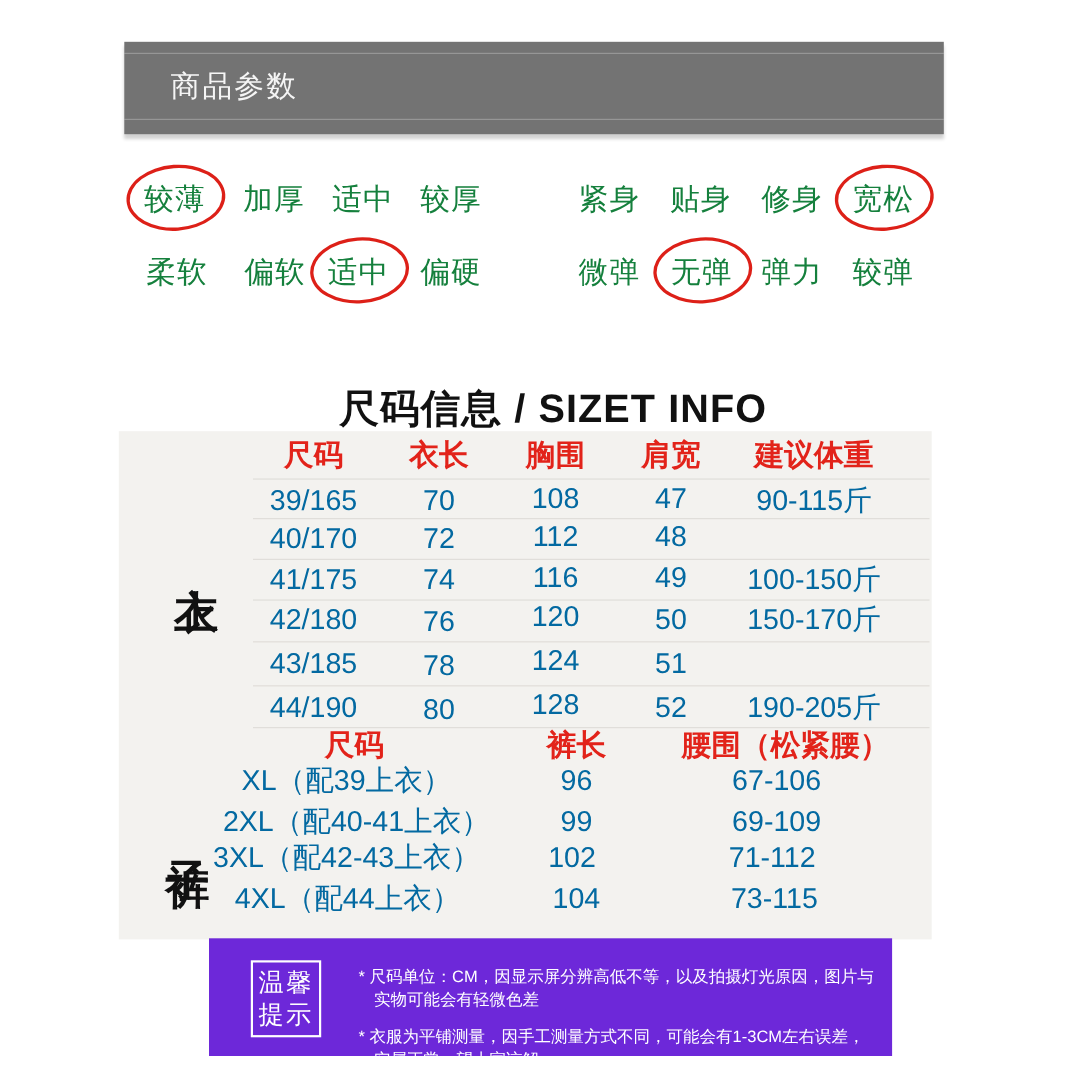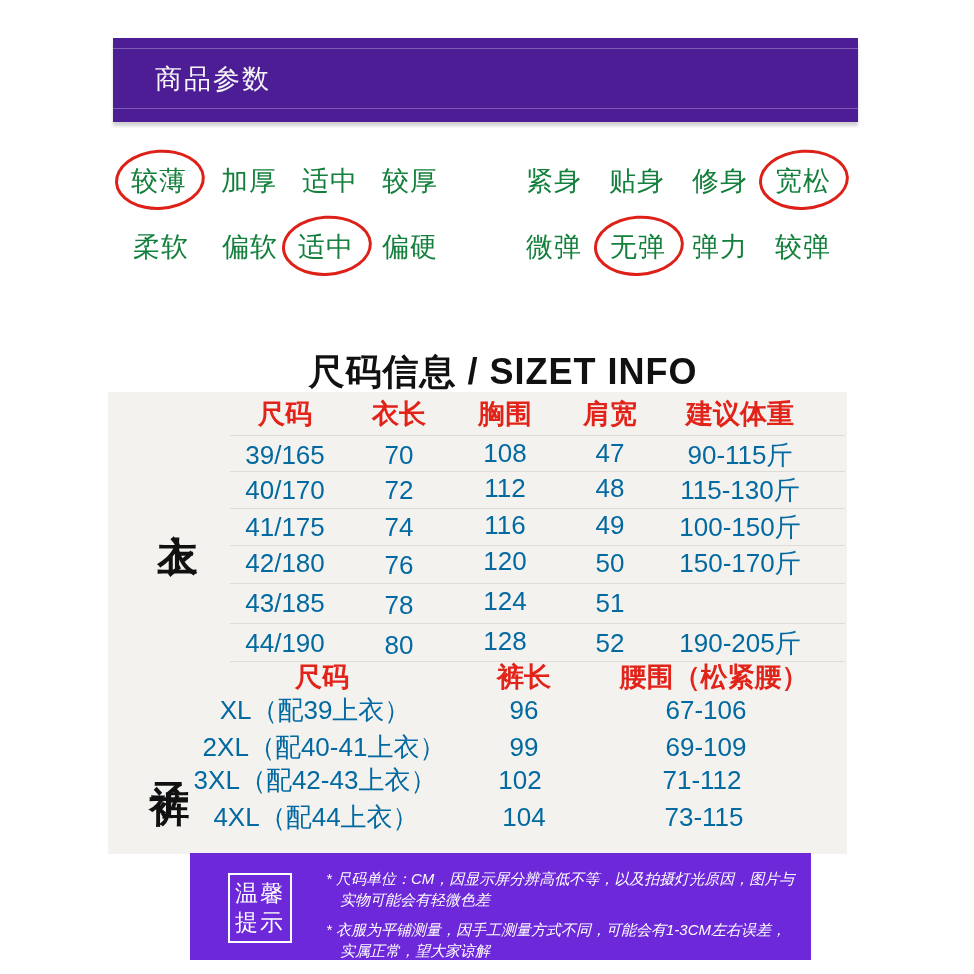--- a/index.html
+++ b/index.html
@@ -1,21 +1,21 @@
 <!DOCTYPE html>
 <html><head>
 <meta charset="utf-8">
 <style>
   html,body{margin:0;padding:0;background:#fff;}
   .page{position:relative;width:974px;height:974px;background:#ffffff;overflow:hidden;
         font-family:"Liberation Sans","DejaVu Sans",sans-serif;color:#1c1c1c;}
 
   
   .banner{position:absolute;left:113px;top:38px;width:745px;height:84px;
-          background:#4c1d95;box-shadow:0 4px 3px rgba(0,0,0,0.18);}
+          background:#737373;box-shadow:0 4px 3px rgba(0,0,0,0.18);}
   .banner-line{position:absolute;left:0;width:100%;height:1px;background:rgba(255,255,255,0.28);}
   .banner-line.top{top:10px;}
   .banner-line.bottom{bottom:13px;}
   .banner h1{position:absolute;left:42px;top:50%;transform:translateY(-54%);margin:0;
              font-size:27px;font-weight:500;letter-spacing:2px;color:#f5f5f5;}
 
   
   .attr{position:absolute;transform:translate(-50%,-50%);font-size:27px;color:#15803d;
         letter-spacing:1px;white-space:nowrap;}
   .attr.circled::after{content:"";position:absolute;left:50%;top:50%;
@@ -38,21 +38,21 @@
              letter-spacing:-2px;line-height:1;}
 
   
   .tips{position:absolute;left:190px;top:853px;width:621px;height:107px;background:#6d28d9;}
   .tips-label{position:absolute;left:38px;top:20px;width:60px;height:66px;
               border:2px solid #ffffff;display:flex;flex-direction:column;
               align-items:center;justify-content:center;gap:3px;
               color:#ffffff;font-size:23px;letter-spacing:2px;line-height:1.1;}
   .tips-notes{position:absolute;left:136px;top:13px;width:470px;color:#ffffff;
               font-size:15px;line-height:21px;}
-  .note{margin:2px 0 9px 0;font-style:italic;}
+  .note{margin:12px 0 9px 0;}
   .note-line{white-space:nowrap;}
   .note-line.cont{padding-left:14px;}
 </style>
 </head>
 <body>
 
 <div class="page">
 
   <header class="banner">
     <div class="banner-line top"></div>
@@ -104,21 +104,20 @@
     <span class="cell" style="left:177px;top:63px">39/165</span>
     <span class="cell" style="left:291px;top:63px">70</span>
     <span class="cell" style="left:397px;top:61px">108</span>
     <span class="cell" style="left:502px;top:61px">47</span>
     <span class="cell" style="left:632px;top:63px">90-115斤</span>
 
     <span class="cell" style="left:177px;top:98px">40/170</span>
     <span class="cell" style="left:291px;top:98px">72</span>
     <span class="cell" style="left:397px;top:96px">112</span>
     <span class="cell" style="left:502px;top:96px">48</span>
-    <span class="cell" style="left:632px;top:98px">115-130斤</span>
 
     <span class="cell" style="left:177px;top:135px">41/175</span>
     <span class="cell" style="left:291px;top:135px">74</span>
     <span class="cell" style="left:397px;top:133px">116</span>
     <span class="cell" style="left:502px;top:133px">49</span>
     <span class="cell" style="left:632px;top:135px">100-150斤</span>
 
     <span class="cell" style="left:177px;top:171px">42/180</span>
     <span class="cell" style="left:291px;top:173px">76</span>
     <span class="cell" style="left:397px;top:169px">120</span>

